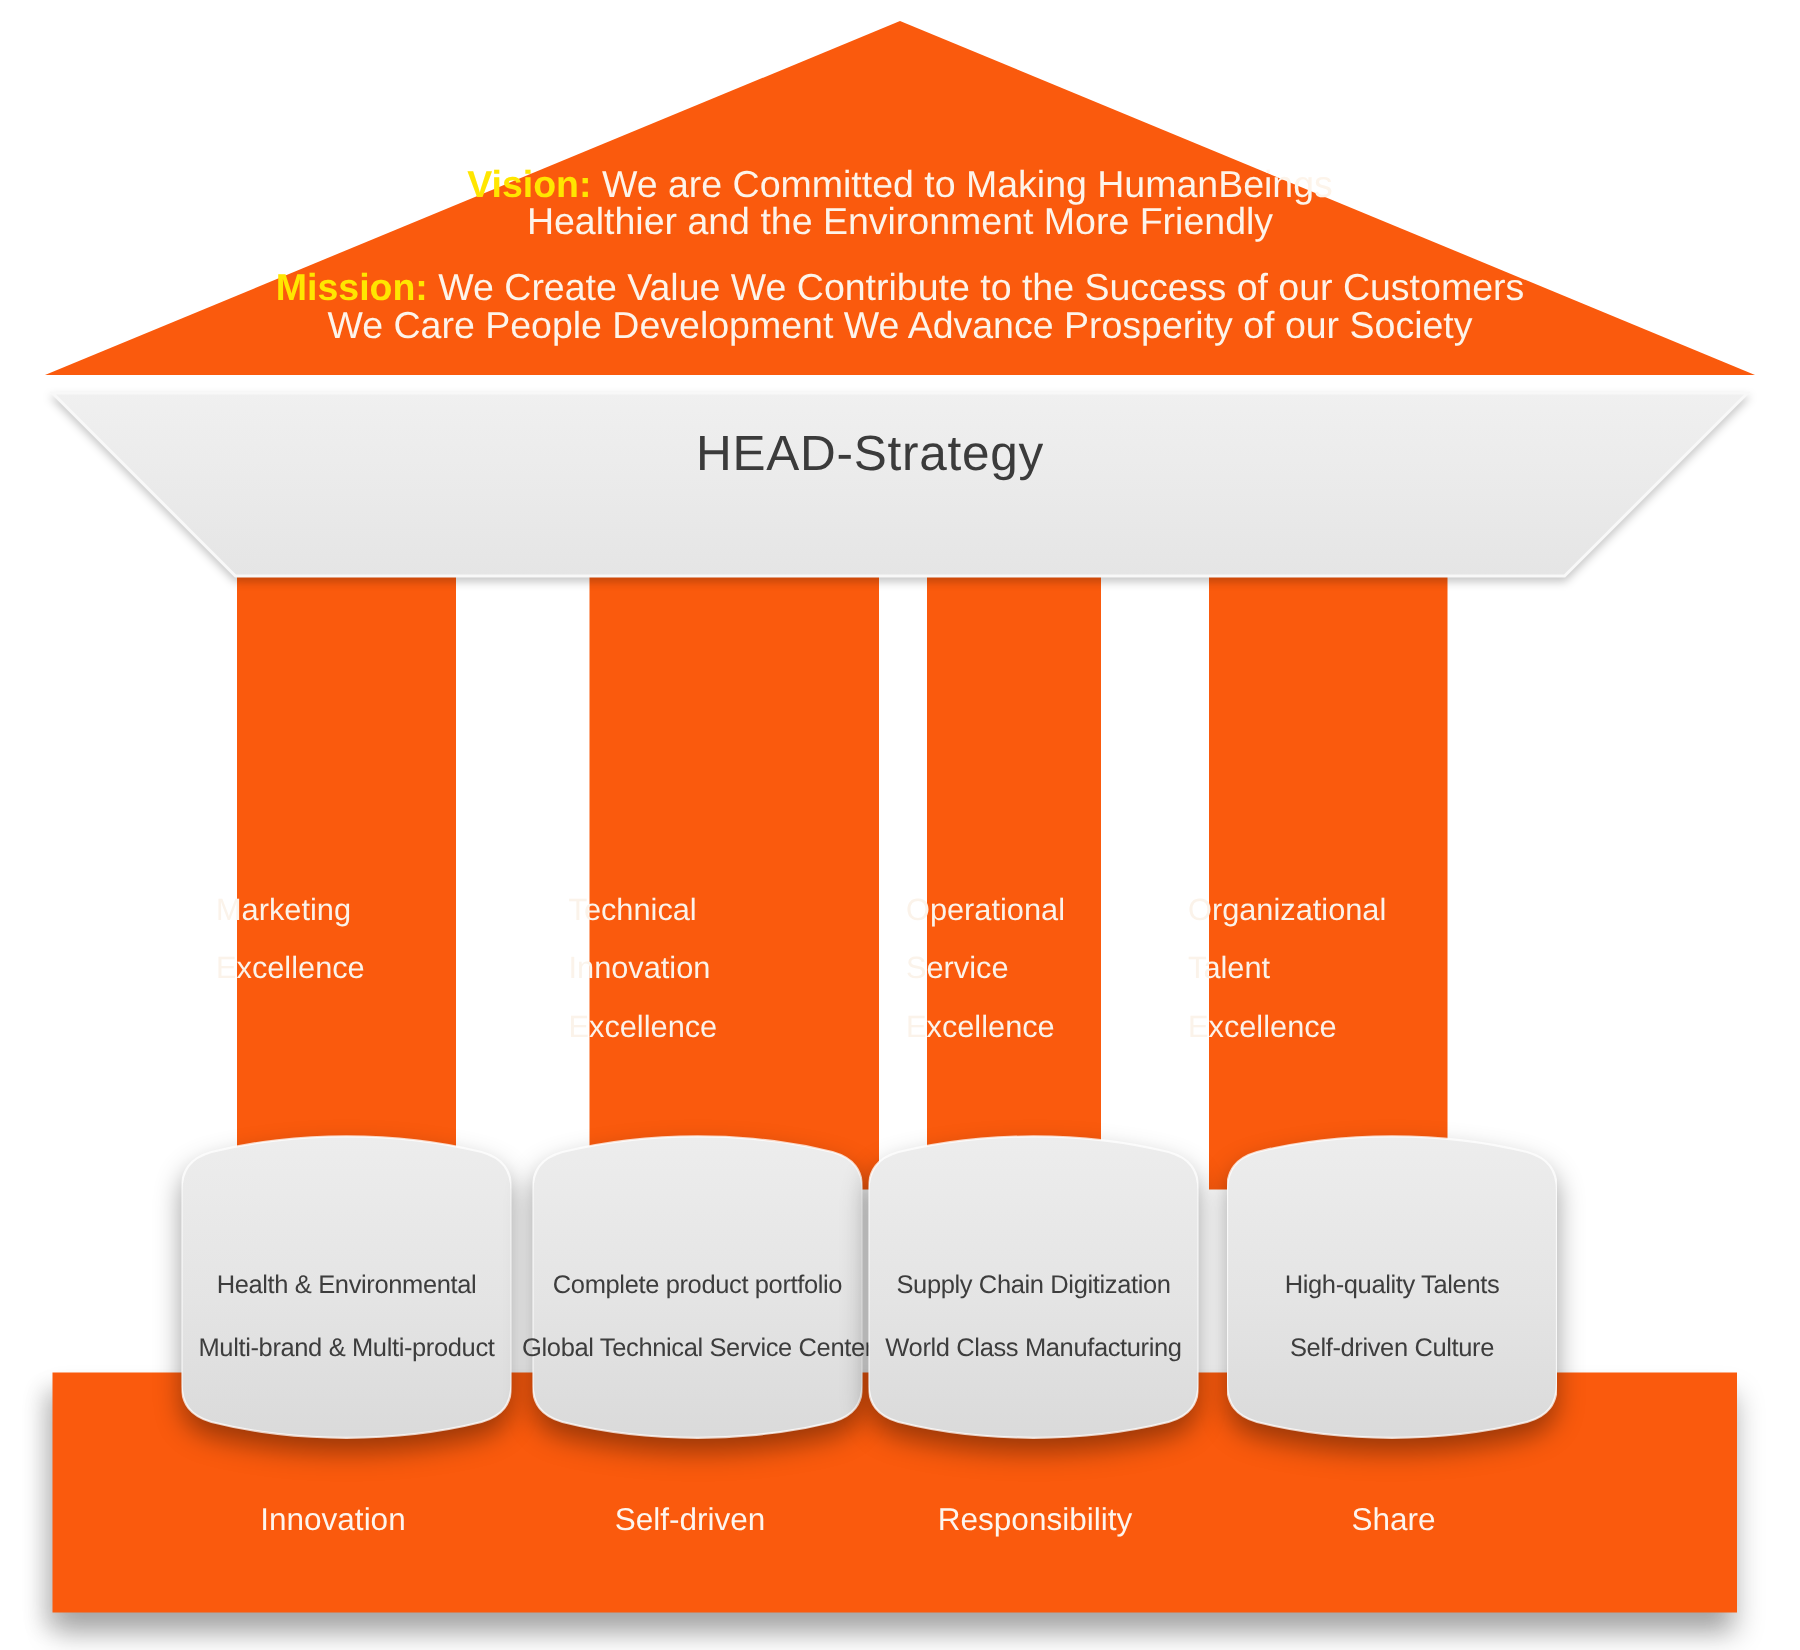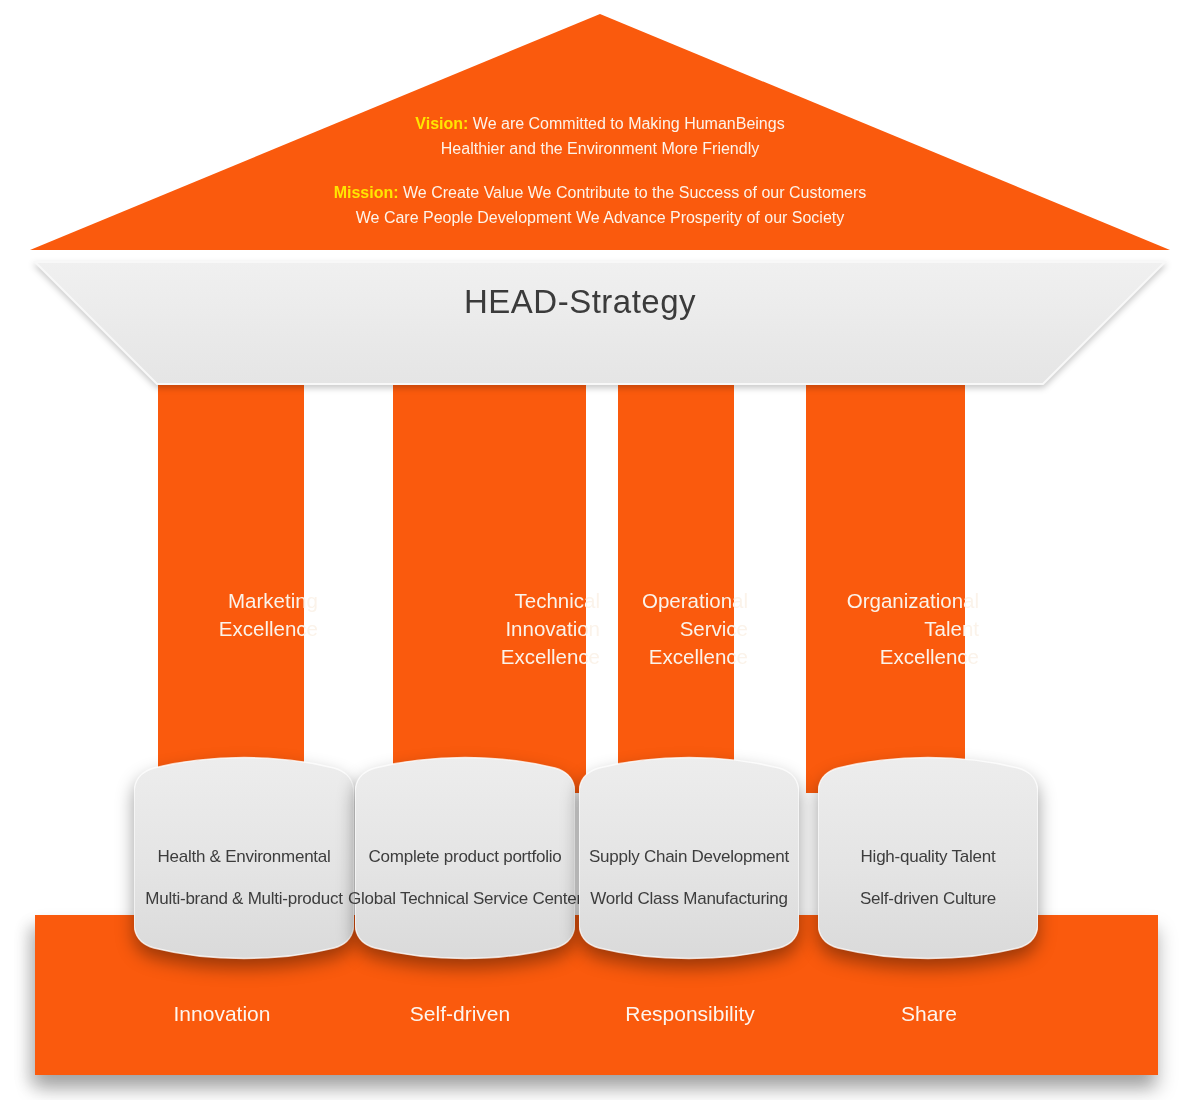--- a/index.html
+++ b/index.html
@@ -6,21 +6,21 @@
   .stage{
     position:relative;width:1200px;height:1100px;background:#ffffff;overflow:hidden;
     font-family:"Liberation Sans", sans-serif;
   }
   svg{display:block;}
 
   
   .roof-svg{position:absolute;left:0;top:0;z-index:1;}
   .roof-text{
     position:absolute;left:150px;top:111px;width:900px;z-index:2;
-    text-align:center;font-size:16px;line-height:25px;color:#fdf4ea;
+    text-align:center;font-size:25px;line-height:25px;color:#fdf4ea;
   }
   .mission-group{margin-top:19px;}
   .roof-label{color:#ffe600;font-weight:bold;}
 
   
   .band-svg{position:absolute;left:0;top:261px;z-index:2;
     filter:drop-shadow(0 3px 3px rgba(0,0,0,0.22));}
   .band-title{
     position:absolute;left:180px;top:283px;width:800px;z-index:3;
     text-align:center;font-size:33px;letter-spacing:0.5px;color:#3b3b3b;
@@ -31,27 +31,27 @@
   }
 
   
   .pillar{position:absolute;top:383px;height:410px;background:#fa5a0d;z-index:1;}
   .p1{left:158px;width:146px;}
   .p2{left:393px;width:145px;padding-left:48px;}
   .p3{left:618px;width:116px;}
   .p4{left:806px;width:159px;}
   .pillar-label{
     position:absolute;left:-14px;right:-14px;top:204px;
-    text-align:right;font-size:20.5px;line-height:28px;color:#fbf3ea;
+    text-align:left;font-size:20.5px;line-height:39px;color:#fbf3ea;
     white-space:pre-line;
   }
 
   
   .block{position:absolute;top:742px;width:220px;height:228px;z-index:3;}
-  .b1{left:134px;} .b2{left:355px;} .b3{left:579px;} .b4{left:818px;}
+  .b1{left:121px;} .b2{left:355px;} .b3{left:579px;} .b4{left:818px;}
   .block svg{filter:drop-shadow(0 9px 9px rgba(0,0,0,0.38));}
   .block-line{
     position:absolute;left:-14px;right:-14px;text-align:center;
     font-size:17px;letter-spacing:-0.25px;color:#3d3d3d;
   }
   .bl1{top:105px;} .bl2{top:147px;}
 
   
   .base-bar{
     position:absolute;left:35px;top:915px;width:1123px;height:160px;z-index:1;
@@ -142,30 +142,30 @@
     </svg>
     <div class="block-line bl1">Complete product portfolio</div>
     <div class="block-line bl2">Global Technical Service Center</div>
   </div>
 
   <div class="block b3">
     <svg width="220" height="228" viewBox="0 0 220 228">
       <path d="M0,52 C0,38 6,30 20,26 C76,12 144,12 200,26 C214,30 220,38 220,52
                L220,180 C220,194 214,202 200,206 C144,220 76,220 20,206 C6,202 0,194 0,180 Z" fill="url(#gblock)" stroke="rgba(255,255,255,0.75)" stroke-width="1.5"></path>
     </svg>
-    <div class="block-line bl1">Supply Chain Development</div>
+    <div class="block-line bl1">Supply Chain Digitization</div>
     <div class="block-line bl2">World Class Manufacturing</div>
   </div>
 
   <div class="block b4">
     <svg width="220" height="228" viewBox="0 0 220 228">
       <path d="M0,52 C0,38 6,30 20,26 C76,12 144,12 200,26 C214,30 220,38 220,52
                L220,180 C220,194 214,202 200,206 C144,220 76,220 20,206 C6,202 0,194 0,180 Z" fill="url(#gblock)" stroke="rgba(255,255,255,0.75)" stroke-width="1.5"></path>
     </svg>
-    <div class="block-line bl1">High-quality Talent</div>
+    <div class="block-line bl1">High-quality Talents</div>
     <div class="block-line bl2">Self-driven Culture</div>
   </div>
 
   <div class="value-label v1">Innovation</div>
   <div class="value-label v2">Self-driven</div>
   <div class="value-label v3">Responsibility</div>
   <div class="value-label v4">Share</div>
 
 </div>
 

